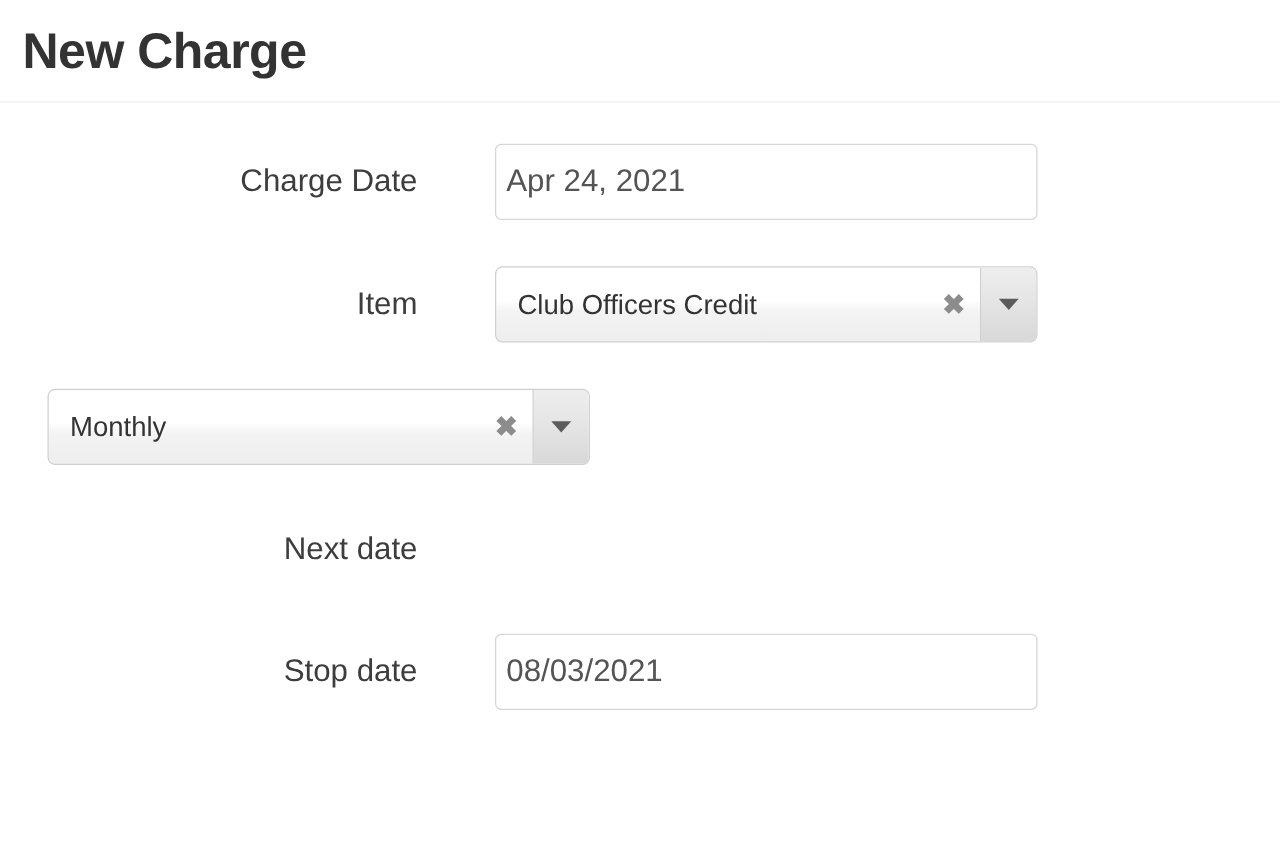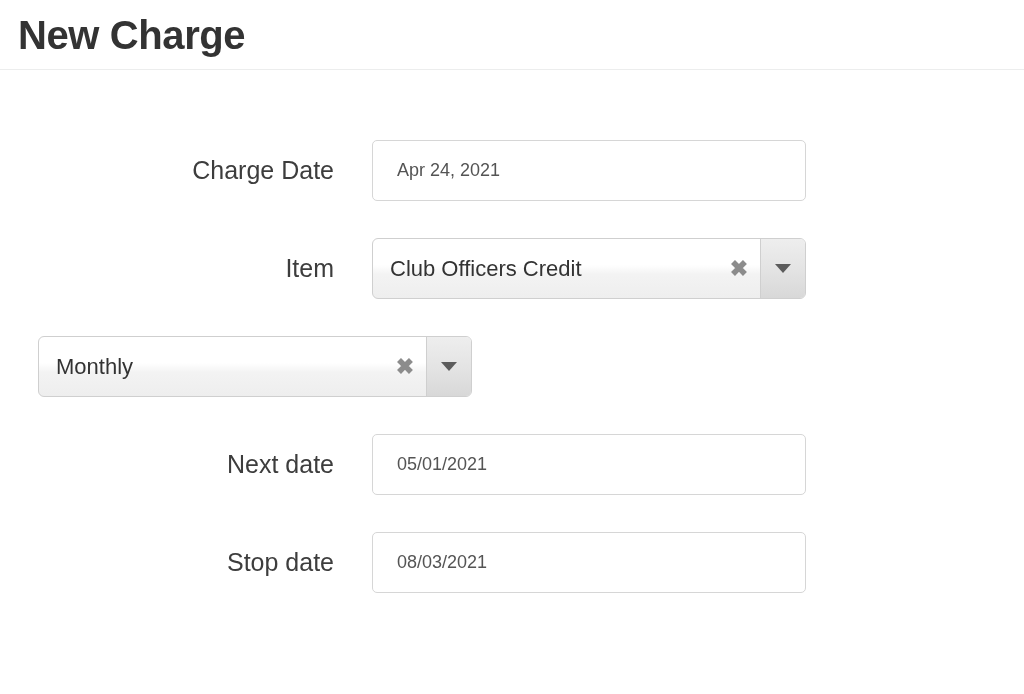--- a/index.html
+++ b/index.html
@@ -15,21 +15,21 @@
 
   .page {
     position: relative;
     width: 1024px;
     height: 694px;
     background: #ffffff;
   }
 
   
   .page-header {
-    height: 70px;
+    height: 82px;
     padding: 0 0 0 18px;
     display: flex;
     align-items: center;
     border-bottom: 1px solid #eceded;
     background: #ffffff;
   }
   .page-title {
     font-size: 40px;
     font-weight: bold;
     color: #333333;
@@ -38,22 +38,23 @@
     margin: 0;
     padding: 0;
   }
 
   
   .form {
     padding-top: 33px;
   }
   .form-row {
     display: flex;
-    align-items: flex-end;
+    align-items: flex-start;
     height: 98px;
+    gap: 24px;
   }
   .form-label {
     width: 334px;
     text-align: right;
     padding-right: 0px;
     font-size: 25px;
     color: #3d3d3d;
     line-height: 61px;
     white-space: nowrap;
     font-weight: normal;
@@ -65,23 +66,23 @@
   }
 
   
   .text-input {
     width: 434px;
     height: 61px;
     border: 1px solid #d6d6d6;
     border-radius: 5px;
     background: #ffffff;
     font-family: "Liberation Sans", sans-serif;
-    font-size: 18px;
+    font-size: 25px;
     color: #545454;
-    padding: 0 24px;
+    padding: 0 8px;
     line-height: 59px;
     outline: none;
     display: block;
     overflow: hidden;
     white-space: nowrap;
   }
 
   
   .select2 {
     width: 434px;
@@ -169,23 +170,20 @@
             <span class="select2-text">Monthly</span>
             <span class="select2-clear">✖</span>
             <span class="select2-arrow">
               <span class="arrow-glyph"></span>
             </span>
           </div>
         </div>
       </div>
       <div class="form-row">
         <label class="form-label">Next date</label>
-        <div class="field-wrap">
-          <div class="text-input">05/01/2021</div>
-        </div>
       </div>
       <div class="form-row">
         <label class="form-label">Stop date</label>
         <div class="field-wrap">
           <div class="text-input">08/03/2021</div>
         </div>
       </div>
     </div>
 
 </div>

